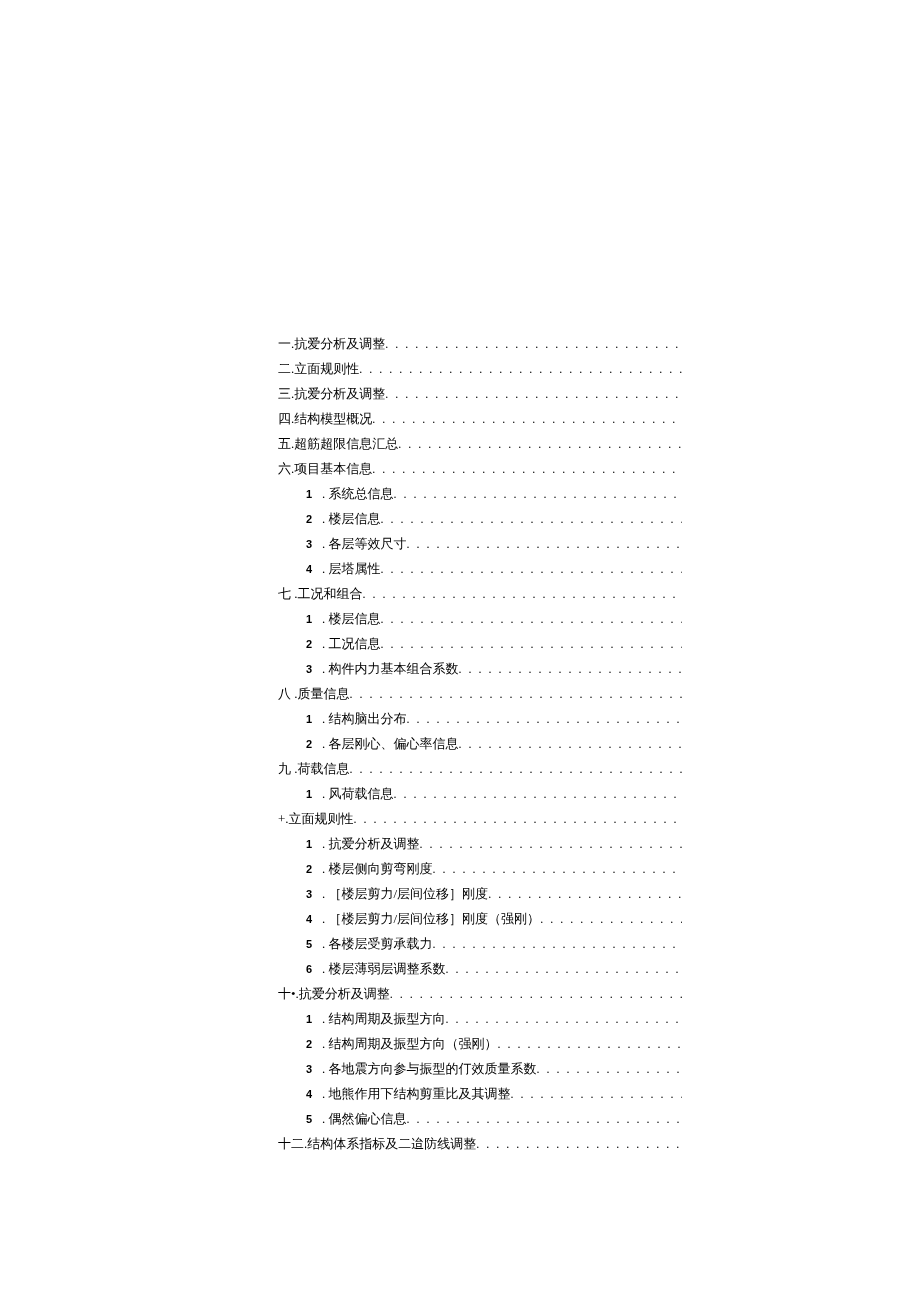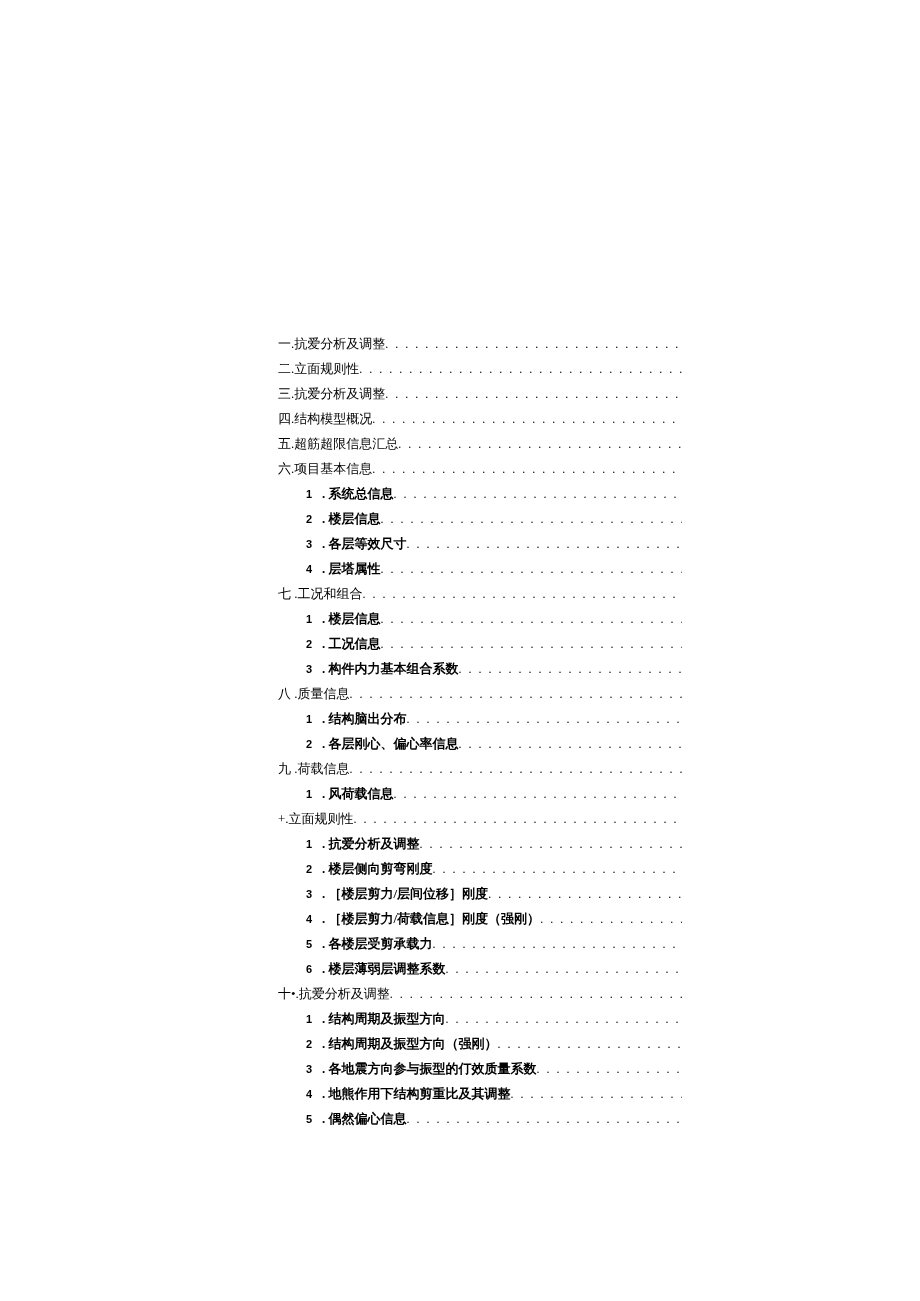--- a/index.html
+++ b/index.html
@@ -32,21 +32,20 @@
       flex-shrink: 0;
       font-weight: bold;
       font-family: Arial, sans-serif;
       font-size: 11px;
       display: inline-block;
       width: 26px;
       text-align: center;
     }
     .toc-subtext {
       flex-shrink: 0;
-      font-weight: bold;
     }
     .toc-dots {
       flex: 1;
       overflow: hidden;
       letter-spacing: 2px;
       color: #000;
       font-size: 12px;
     }
     .toc-dots::before {
       content: ". . . . . . . . . . . . . . . . . . . . . . . . . . . . . . . . . . . . . . . . . . . . . . . . . . . . . . . . . . . . . . . . . . . . . . . . . . . . . . . . . . . . . . . . . . . . . . . .";
@@ -166,21 +165,21 @@
       <span class="toc-subtext">. 楼层侧向剪弯刚度 </span>
       <span class="toc-dots"></span>
     </div>
     <div class="toc-item indent">
       <span class="toc-sublabel">3</span>
       <span class="toc-subtext">. ［楼层剪力/层间位移］刚度 </span>
       <span class="toc-dots"></span>
     </div>
     <div class="toc-item indent">
       <span class="toc-sublabel">4</span>
-      <span class="toc-subtext">. ［楼层剪力/荷载信息］刚度（强刚）  </span>
+      <span class="toc-subtext">. ［楼层剪力/层间位移］刚度（强刚）  </span>
       <span class="toc-dots"></span>
     </div>
     <div class="toc-item indent">
       <span class="toc-sublabel">5</span>
       <span class="toc-subtext">. 各楼层受剪承载力 </span>
       <span class="toc-dots"></span>
     </div>
     <div class="toc-item indent">
       <span class="toc-sublabel">6</span>
       <span class="toc-subtext">. 楼层薄弱层调整系数 </span>
@@ -207,15 +206,20 @@
       <span class="toc-dots"></span>
     </div>
     <div class="toc-item indent">
       <span class="toc-sublabel">4</span>
       <span class="toc-subtext">. 地熊作用下结构剪重比及其调整</span>
       <span class="toc-dots"></span>
     </div>
     <div class="toc-item indent">
       <span class="toc-sublabel">5</span>
       <span class="toc-subtext">. 偶然偏心信息 </span>
+      <span class="toc-dots"></span>
+    </div>
+    <div class="toc-item">
+      <span class="toc-label">十二.</span>
+      <span class="toc-label">结构体系指标及二迨防线调整</span>
       <span class="toc-dots"></span>
     </div>
   </div>
 
 </body></html>

